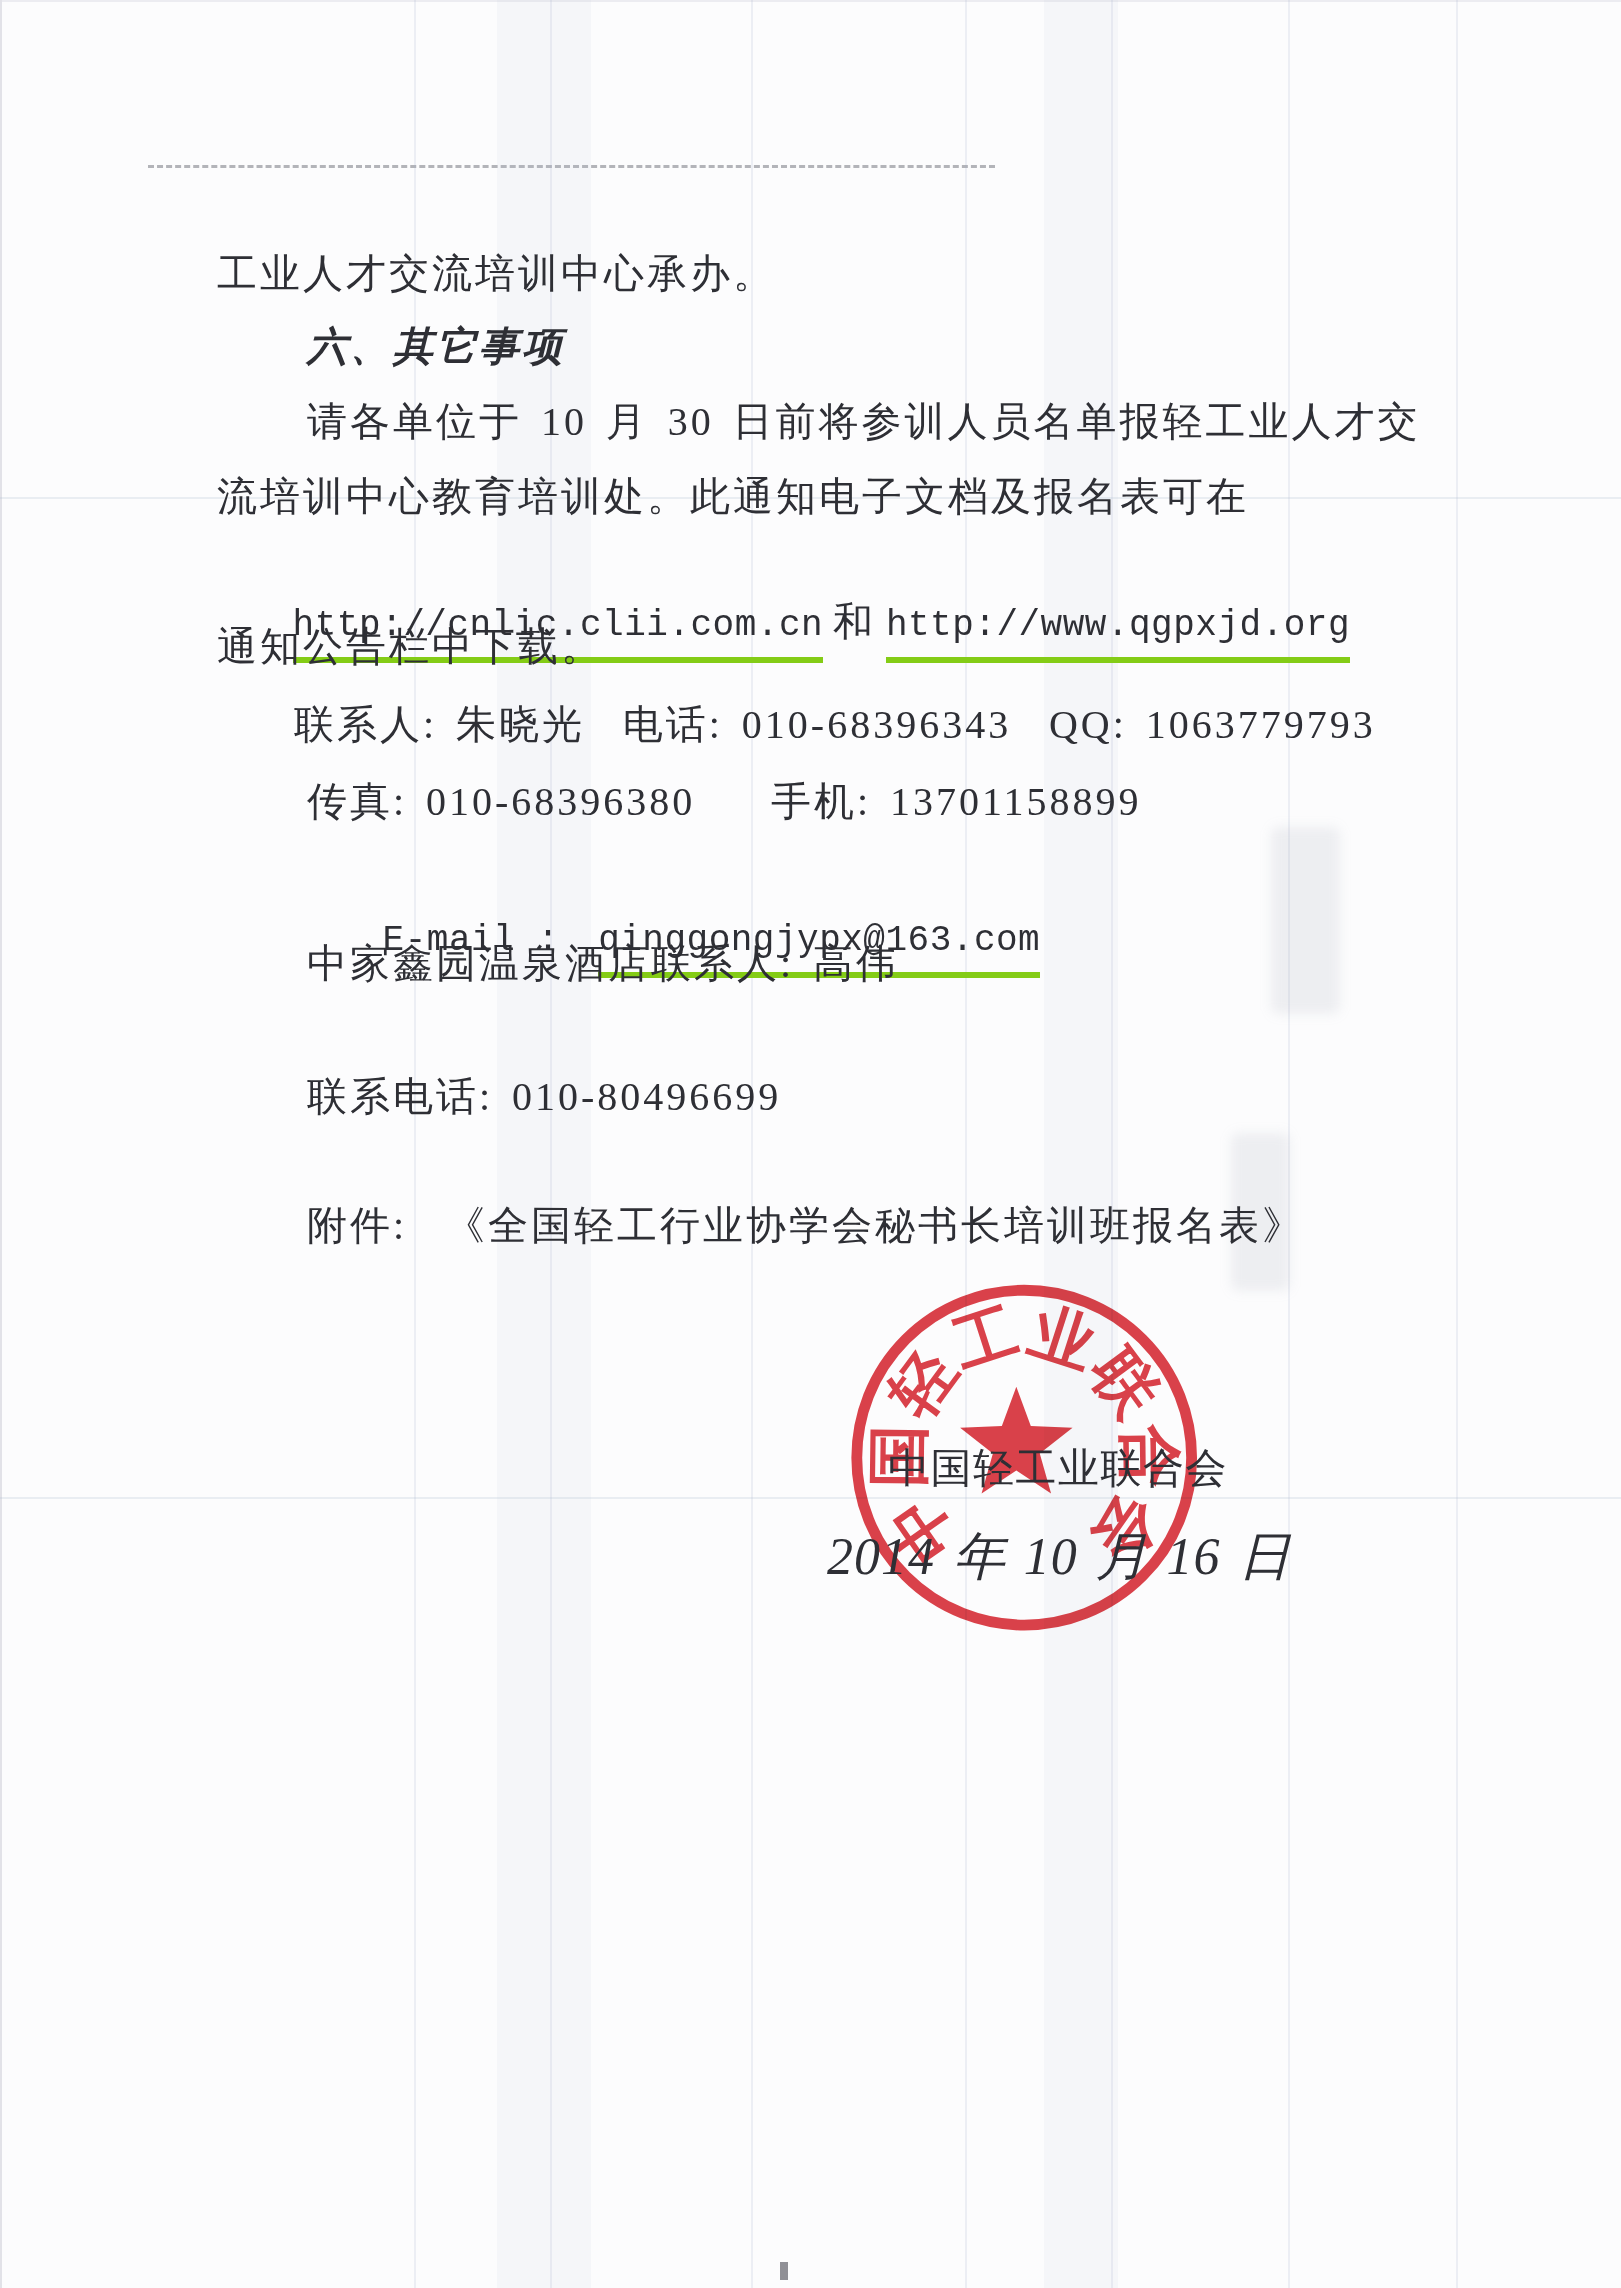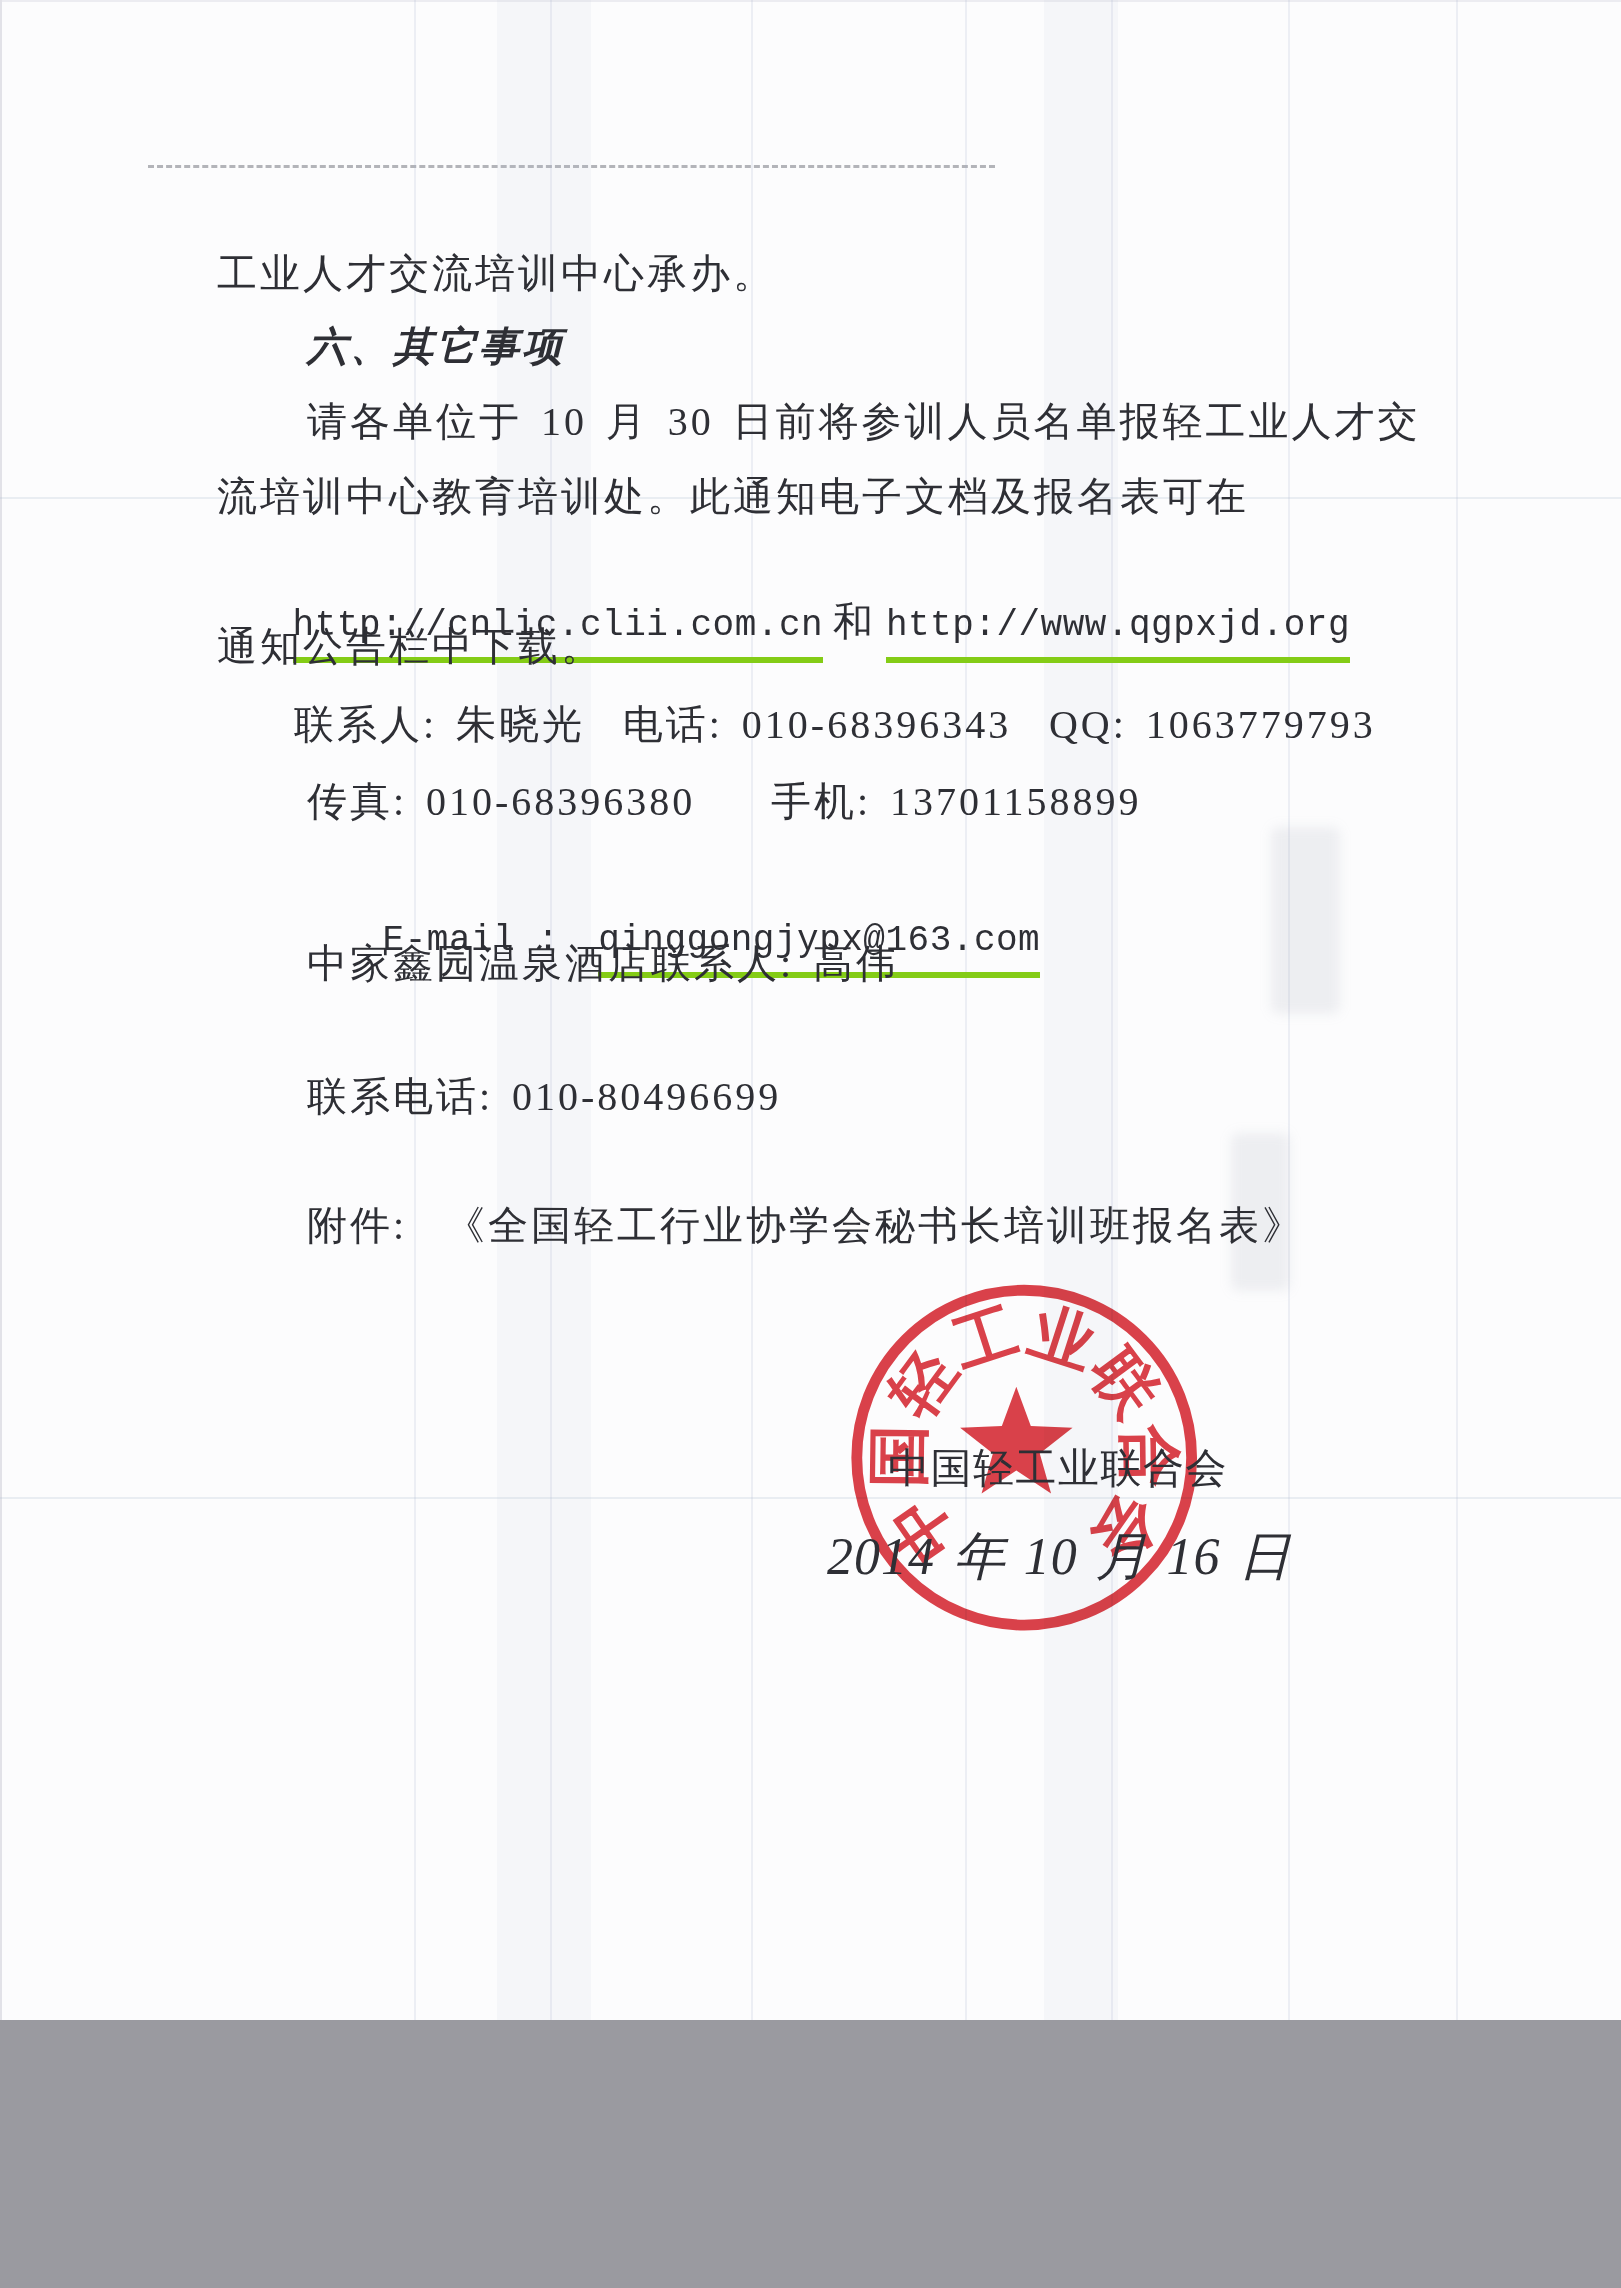--- a/index.html
+++ b/index.html
@@ -1,18 +1,18 @@
 <!DOCTYPE html>
 <html><head>
 <meta charset="utf-8">
 <style>
   html,body{margin:0;padding:0;background:#9a9aa0;}
   .page{
     position:relative;
-    width:1621px;height:2020px;
+    width:1621px;height:2288px;
     background:#fcfcfd;
     overflow:hidden;
     font-family:"Liberation Serif","DejaVu Serif",serif;
     box-shadow:inset 2px 0 0 #e2e2e8, inset 0 2px 0 #ececf1;
   }
   
   .vstripe{position:absolute;top:0;bottom:0;width:2px;background:rgba(165,180,205,0.18);}
   .vband{position:absolute;top:0;bottom:0;background:rgba(190,200,218,0.10);}
   .hline{position:absolute;left:0;right:0;height:2px;background:rgba(170,185,205,0.22);}
   .dashline{position:absolute;height:0;border-top:3.9px dashed rgba(70,72,82,0.40);}

